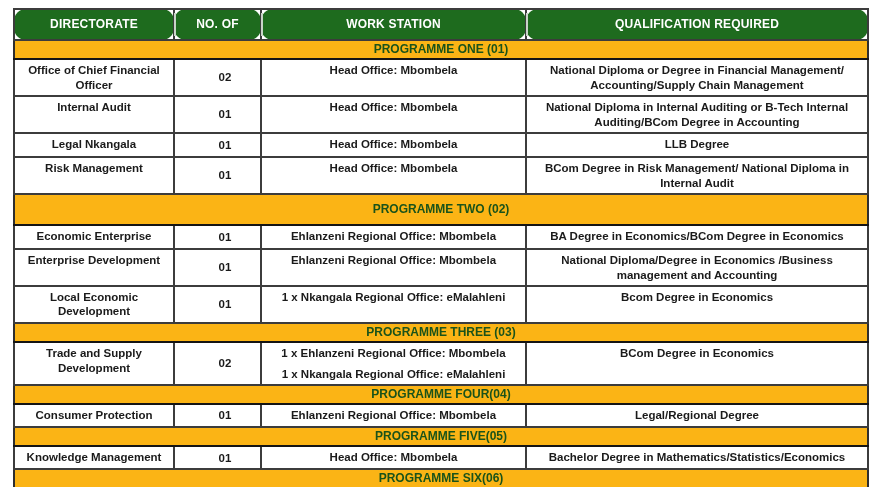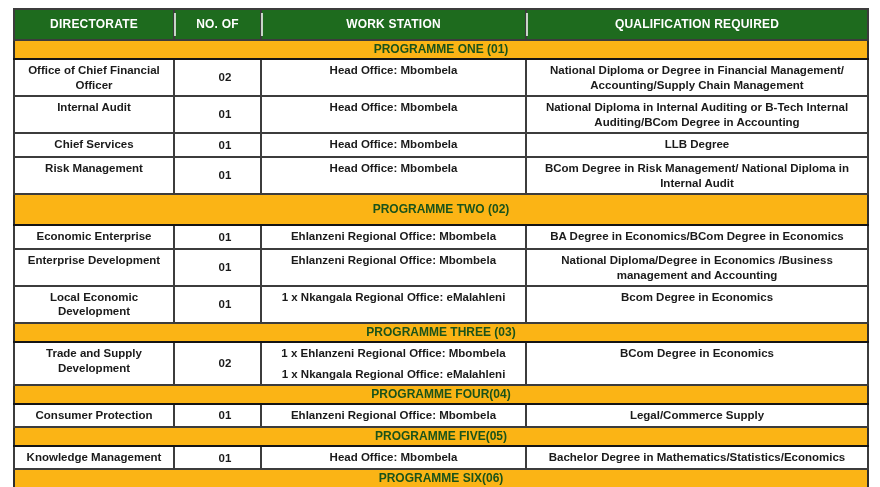--- a/index.html
+++ b/index.html
@@ -33,20 +33,21 @@
     text-align:center;
   }
   th{
     background:var(--header-green);
     color:#ffffff;
     font-size:12px;
     letter-spacing:.2px;
     text-align:center;
     vertical-align:middle;
     position:relative;
+    border-radius:12px;
   }
   th + th::before{
     content:"";position:absolute;left:-1px;top:3px;bottom:3px;width:2px;
     background:#c9d4c9;
   }
   tr.band td{
     background:var(--band-yellow);
     color:var(--band-text);
     text-align:center;
     vertical-align:middle;
@@ -94,21 +95,21 @@
     </tr>
     <tr style="height:32px">
       <td class="c-dir">Internal Audit</td>
       <td class="c-num">01</td>
       <td class="c-ws">
             <div class="ws-line">Head Office: Mbombela</div>
           </td>
       <td class="c-q">National Diploma in Internal Auditing or B-Tech Internal Auditing/BCom Degree in Accounting</td>
     </tr>
     <tr style="height:24px">
-      <td class="c-dir">Chief Services</td>
+      <td class="c-dir">Legal Nkangala</td>
       <td class="c-num">01</td>
       <td class="c-ws">
             <div class="ws-line">Head Office: Mbombela</div>
           </td>
       <td class="c-q">LLB Degree</td>
     </tr>
     <tr style="height:33px">
       <td class="c-dir">Risk Management</td>
       <td class="c-num">01</td>
       <td class="c-ws">
@@ -160,21 +161,21 @@
 
     <tr class="band" style="height:18px">
       <td colspan="4">PROGRAMME FOUR(04)</td>
     </tr>
     <tr style="height:23px">
       <td class="c-dir">Consumer Protection</td>
       <td class="c-num">01</td>
       <td class="c-ws">
             <div class="ws-line">Ehlanzeni Regional Office: Mbombela</div>
           </td>
-      <td class="c-q">Legal/Commerce Supply</td>
+      <td class="c-q">Legal/Regional Degree</td>
     </tr>
 
     <tr class="band" style="height:18px">
       <td colspan="4">PROGRAMME FIVE(05)</td>
     </tr>
     <tr style="height:23px">
       <td class="c-dir">Knowledge Management</td>
       <td class="c-num">01</td>
       <td class="c-ws">
             <div class="ws-line">Head Office: Mbombela</div>

